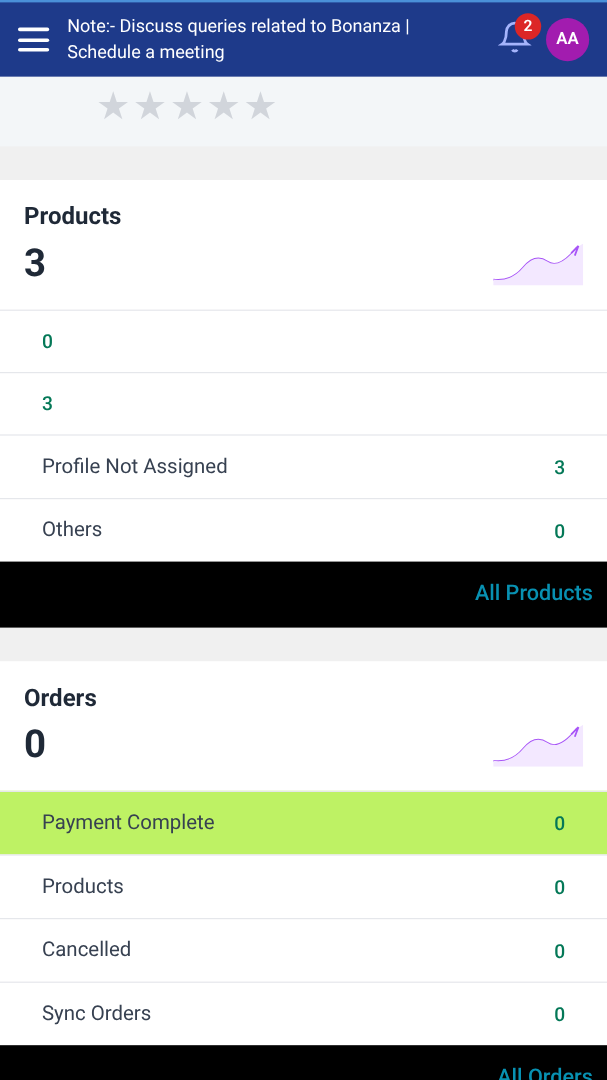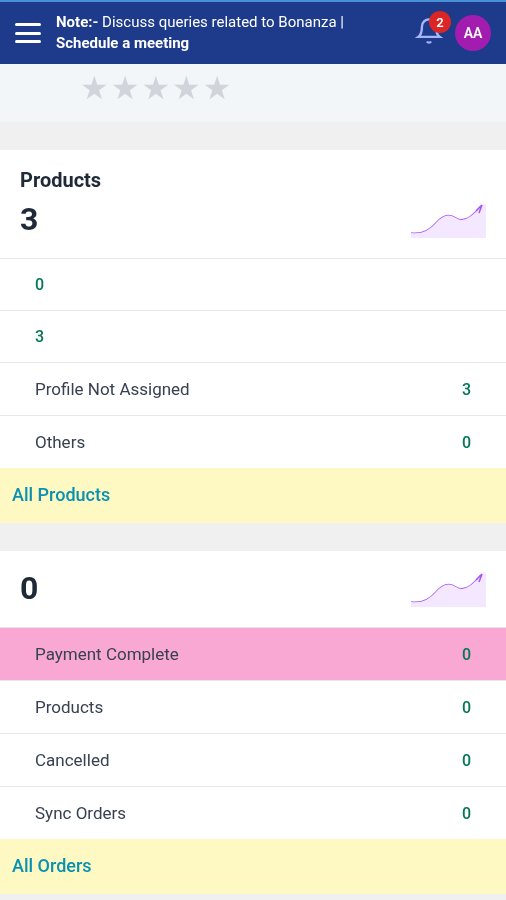--- a/index.html
+++ b/index.html
@@ -1,39 +1,39 @@
 <!DOCTYPE html>
 <html><head>
 <meta charset="utf-8">
 <style>
 *{margin:0;padding:0;box-sizing:border-box;font-family:-apple-system,BlinkMacSystemFont,"Segoe UI",Roboto,sans-serif}
 body{background:#f0f0f0;width:506px}
 .header{background:#1e3a8a;color:#fff;display:flex;align-items:center;padding:10px 15px;border-top:2px solid #4a90d9}
 .hamburger{width:26px;height:20px;display:flex;flex-direction:column;justify-content:space-between;cursor:pointer;margin-right:15px;flex-shrink:0}
 .hamburger span{height:3px;background:#fff;border-radius:2px}
 .note-text{flex:1;font-size:15px;line-height:1.4}
-.note-text b{font-weight:700}
+.note-text b{font-weight:400}
 .bell-wrap{position:relative;margin:0 12px;cursor:pointer}
 .bell{width:28px;height:28px}
 .badge{position:absolute;top:-6px;right:-8px;background:#dc2626;color:#fff;width:22px;height:22px;border-radius:50%;display:flex;align-items:center;justify-content:center;font-size:13px;font-weight:600}
 .avatar{width:36px;height:36px;border-radius:50%;background:#a21caf;color:#fff;display:flex;align-items:center;justify-content:center;font-size:14px;font-weight:600;cursor:pointer}
 .stars-section{background:#f3f6f8;padding:5px 0 15px}
 .stars{display:flex;justify-content:flex-start;padding-left:80px;gap:2px}
 .star{color:#d1d5db;font-size:32px}
 .section{background:#fff;margin-top:28px;padding:18px 20px 0}
 .section-title{font-size:20px;font-weight:700;color:#1f2937;margin-bottom:8px}
 .section-header{display:flex;justify-content:space-between;align-items:flex-end;margin-bottom:20px}
 .count{font-size:32px;font-weight:700;color:#1f2937}
 .sparkline{width:75px;height:35px}
 .list{margin:0 -20px}
 .row{display:flex;justify-content:space-between;align-items:center;padding:16px 35px;border-top:1px solid #e5e7eb;cursor:pointer}
-.row.highlight{background:#f9a8d4}
+.row.highlight{background:#bef264}
 .row-label{font-size:17px;color:#374151}
 .row-value{font-size:16px;color:#047857;font-weight:500}
-.footer-link{padding:16px 12px 18px;background:#fef9c3}
+.footer-link{text-align:right;padding:16px 12px 18px;background:#000000}
 .footer-link a{color:#0891b2;font-size:18px;font-weight:500;text-decoration:none;cursor:pointer}
 .spacer-bottom{height:40px;background:#f0f0f0}
 </style>
 </head>
 <body>
 
 <div class="header">
   <div class="hamburger">
     <span></span>
       <span></span>
@@ -87,20 +87,21 @@
         <span class="row-label">Others</span>
         <span class="row-value">0</span>
       </div>
   </div>
 </div>
 <div class="footer-link">
   <a>All Products</a>
 </div>
 
 <div class="section">
+  <div class="section-title">Orders</div>
   <div class="section-header">
     <div class="count">0</div>
     <svg class="sparkline" viewBox="0 0 75 35">
         <path d="M0 30 Q15 32 25 20 T45 15 T70 3" fill="none" stroke="#a855f7" stroke-width="1.5"></path>
         <path d="M0 30 Q15 32 25 20 T45 15 T70 3 L75 0 L75 35 L0 35 Z" fill="#f3e8ff"></path>
         <path d="M65 8 L71 2 L68 10" fill="none" stroke="#a855f7" stroke-width="1.5"></path>
       </svg>
   </div>
   <div class="list">
     <div class="row highlight">

